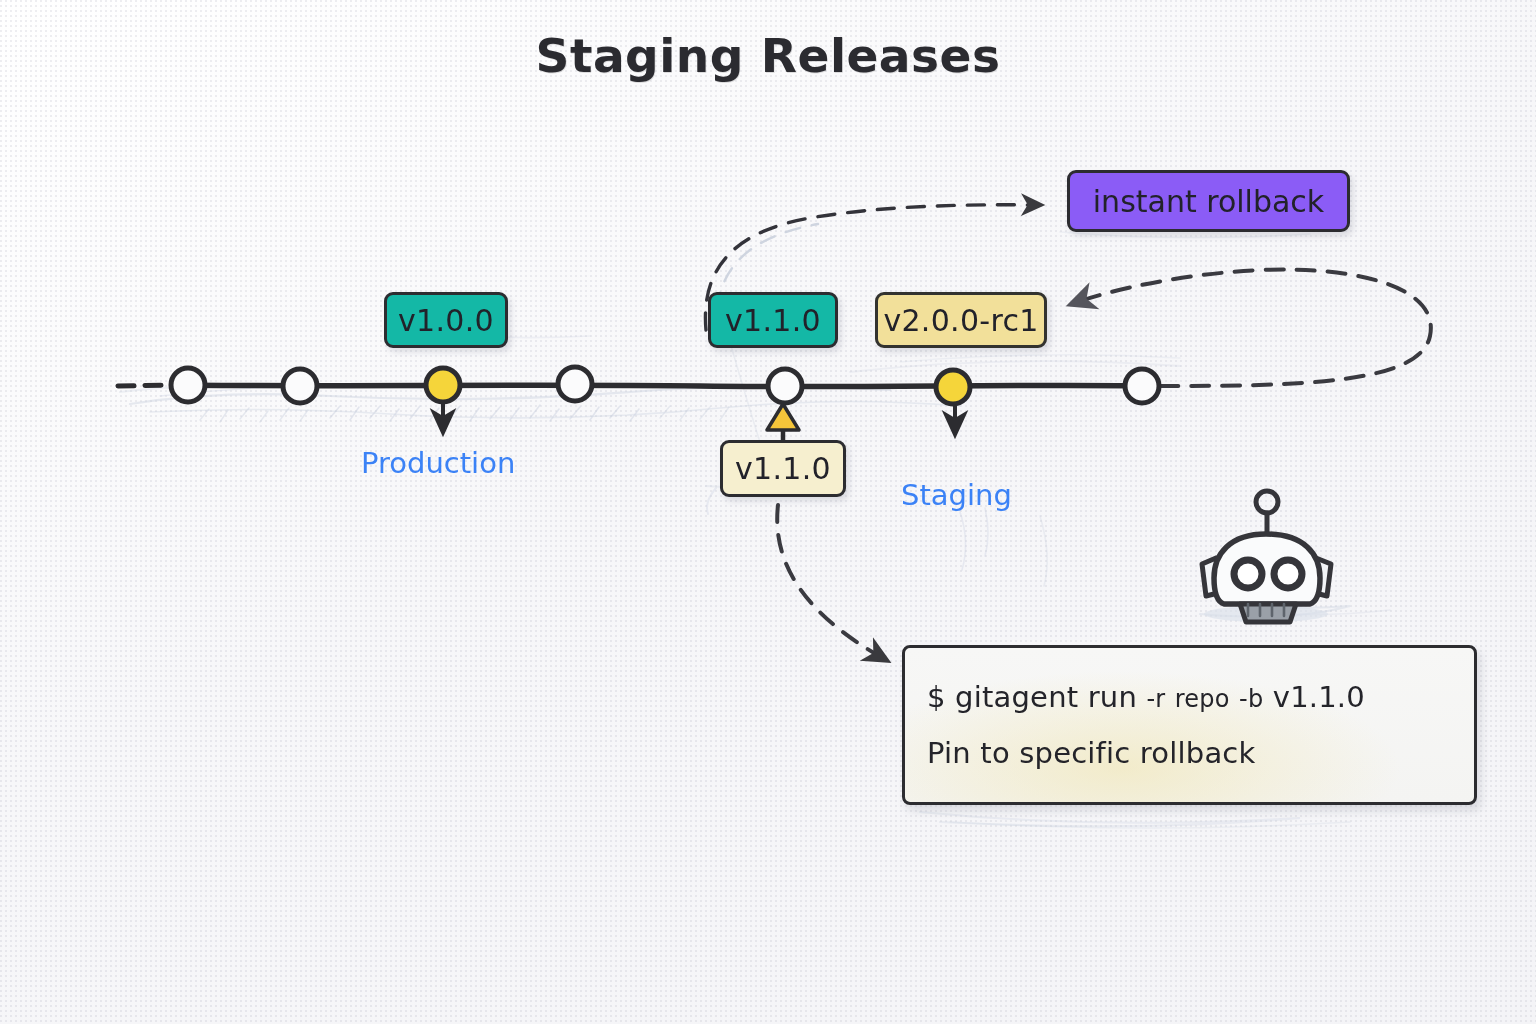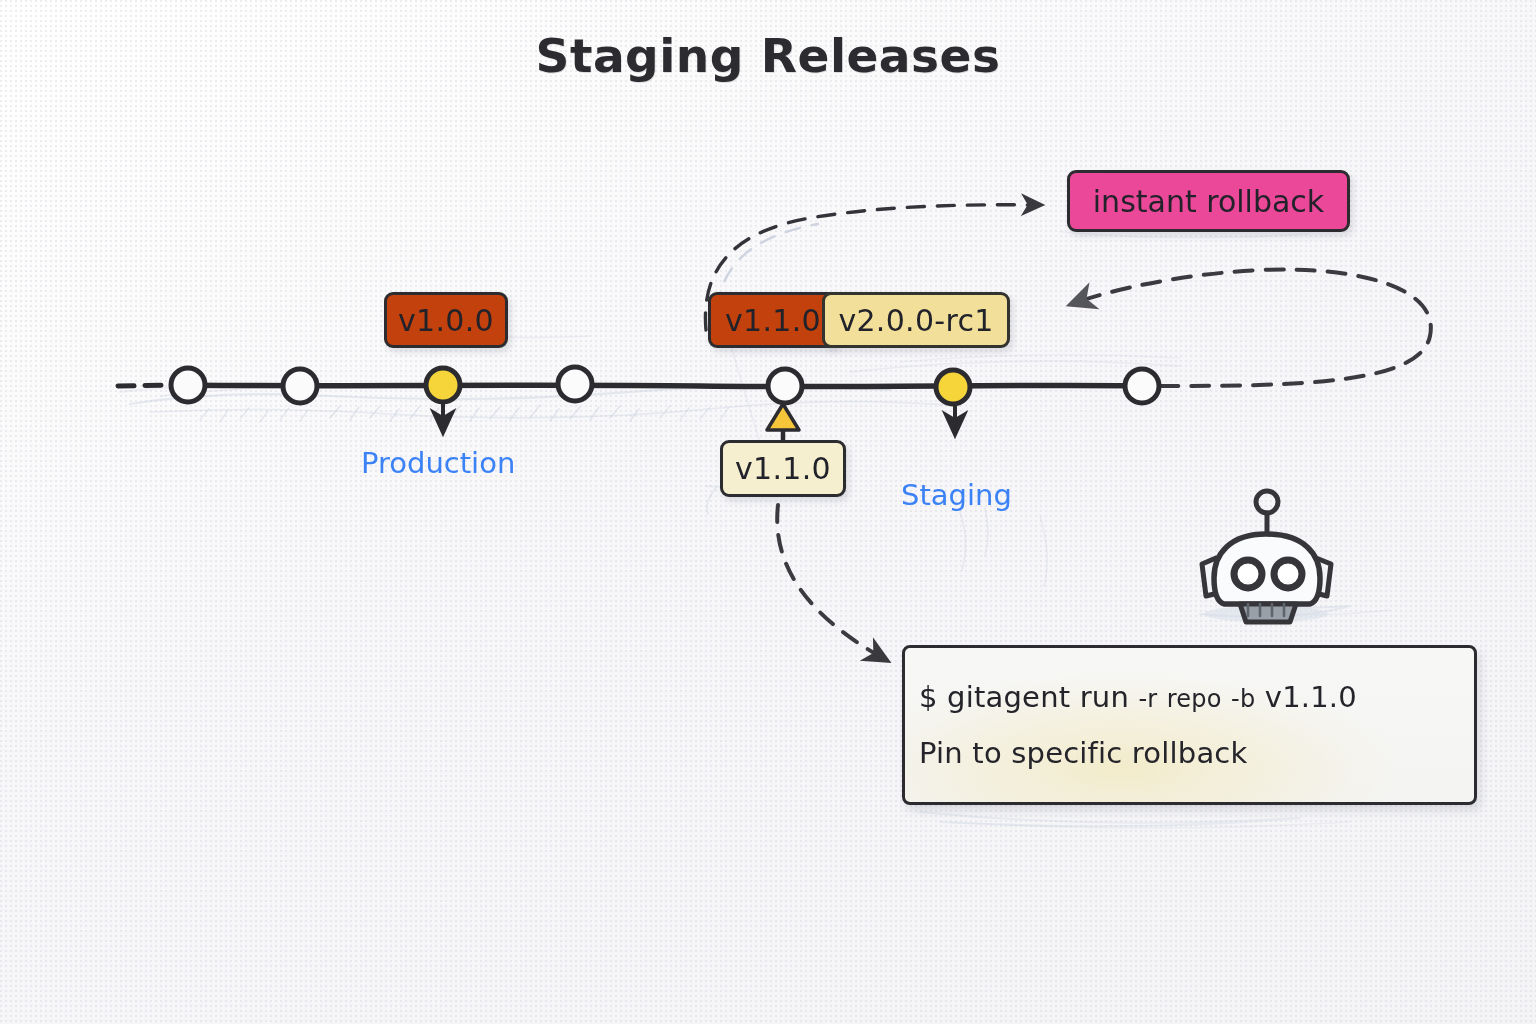--- a/index.html
+++ b/index.html
@@ -64,28 +64,28 @@
     align-items: center;
     justify-content: center;
     border: 3px solid #2c2c30;
     border-radius: 9px;
     font-family: "DejaVu Sans", sans-serif;
     color: #22222a;
     white-space: nowrap;
     box-shadow: 3px 4px 6px rgba(120,125,140,0.22);
   }
   .box-gray {
-    background: #c2410c;
+    background: #14b8a6;
   }
   .box-yellow {
     background: #f2e09a;
     border-color: #33332f;
   }
   .box-yellow-soft {
-    background: #ec4899;
+    background: #8b5cf6;
   }
   .box-pale {
     background: #f6efcf;
   }
 
   .tag-label {
     font-size: 30px;
     letter-spacing: 0.3px;
   }
 
@@ -96,21 +96,21 @@
     top: 645px;
     width: 575px;
     height: 160px;
     box-sizing: border-box;
     border: 3px solid #2c2c30;
     border-radius: 8px;
     background:
       radial-gradient(ellipse 70% 90% at 38% 78%, rgba(240,228,170,0.55) 0%, rgba(246,246,244,0) 70%),
       linear-gradient(180deg, #f7f7f6 0%, #f4f4f2 100%);
     box-shadow: 4px 6px 9px rgba(120,125,140,0.2);
-    padding: 20px 14px;
+    padding: 20px 22px;
     display: flex;
     flex-direction: column;
     justify-content: center;
     gap: 22px;
   }
   .term-line {
     font-family: "DejaVu Sans", sans-serif;
     font-size: 29px;
     color: #24242a;
     white-space: nowrap;
@@ -220,21 +220,21 @@
   </svg>
 
   <div class="box box-gray tag-label" style="left:384px; top:292px; width:124px; height:56px;">
     <span>v1.0.0</span>
   </div>
 
   <div class="box box-gray tag-label" style="left:708px; top:292px; width:130px; height:56px;">
     <span>v1.1.0</span>
   </div>
 
-  <div class="box box-yellow tag-label" style="left:822px; top:292px; width:188px; height:56px;">
+  <div class="box box-yellow tag-label" style="left:875px; top:292px; width:172px; height:56px;">
     <span>v2.0.0-rc1</span>
   </div>
 
   <div class="box box-pale tag-label" style="left:720px; top:440px; width:126px; height:57px;">
     <span>v1.1.0</span>
   </div>
 
   <div class="box box-yellow-soft" style="left:1067px; top:170px; width:283px; height:62px; font-size:30px;">
     <span>instant rollback</span>
   </div>

